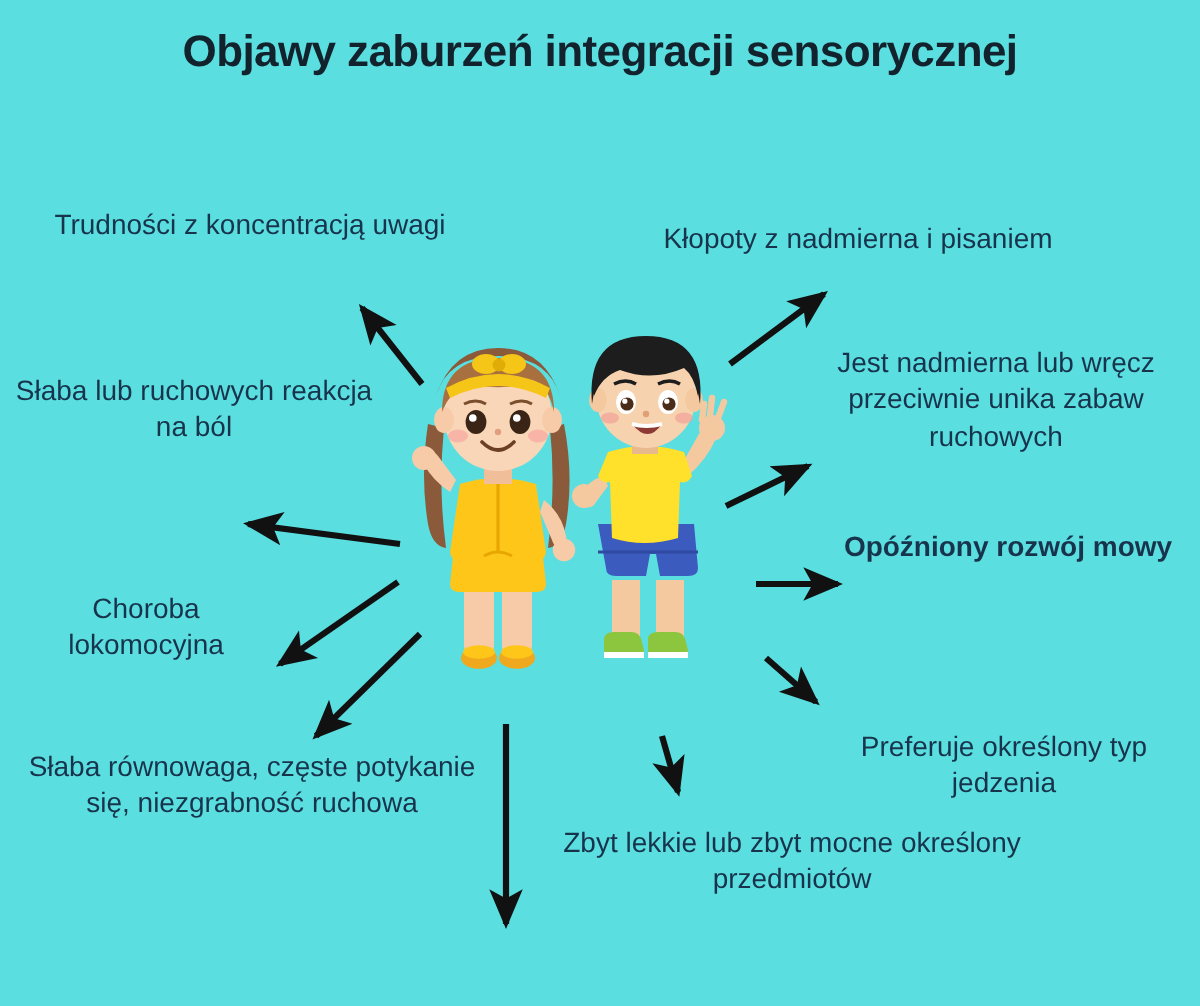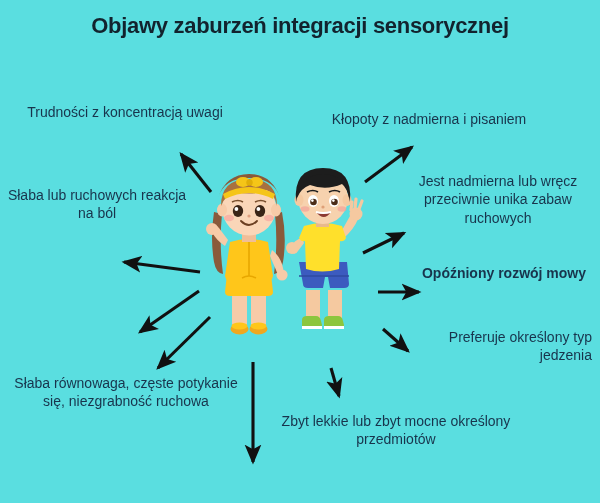--- a/index.html
+++ b/index.html
@@ -204,23 +204,24 @@
   </svg>
 
   <div class="label" style="left:10px; top:103px; width:230px;">Trudności z koncentracją uwagi</div>
 
   <div class="label" style="left:294px; top:110px; width:270px;">Kłopoty z nadmierna i pisaniem</div>
 
   <div class="label" style="left:2px; top:186px; width:190px;">Słaba lub ruchowych reakcja na ból</div>
 
   <div class="label" style="left:406px; top:172px; width:184px;">Jest nadmierna lub wręcz przeciwnie unika zabaw ruchowych</div>
 
+  <div class="label" style="left:8px; top:295px; width:130px;">Choroba lokomocyjna</div>
 
   <div class="label" style="left:420px; top:264px; width:168px;font-weight:bold;">Opóźniony rozwój mowy</div>
 
   <div class="label" style="left:0px; top:374px; width:228px;padding-left:12px;">Słaba równowaga, częste potykanie się, niezgrabność ruchowa</div>
 
-  <div class="label" style="left:412px; top:328px; width:180px;text-align:right;">Preferuje określony typ jedzenia</div>
+  <div class="label" style="left:412px; top:364px; width:180px;">Preferuje określony typ jedzenia</div>
 
   <div class="label" style="left:281px; top:412px; width:230px;">Zbyt lekkie lub zbyt mocne określony przedmiotów</div>
 
 
 </div>
 
 </body></html>

